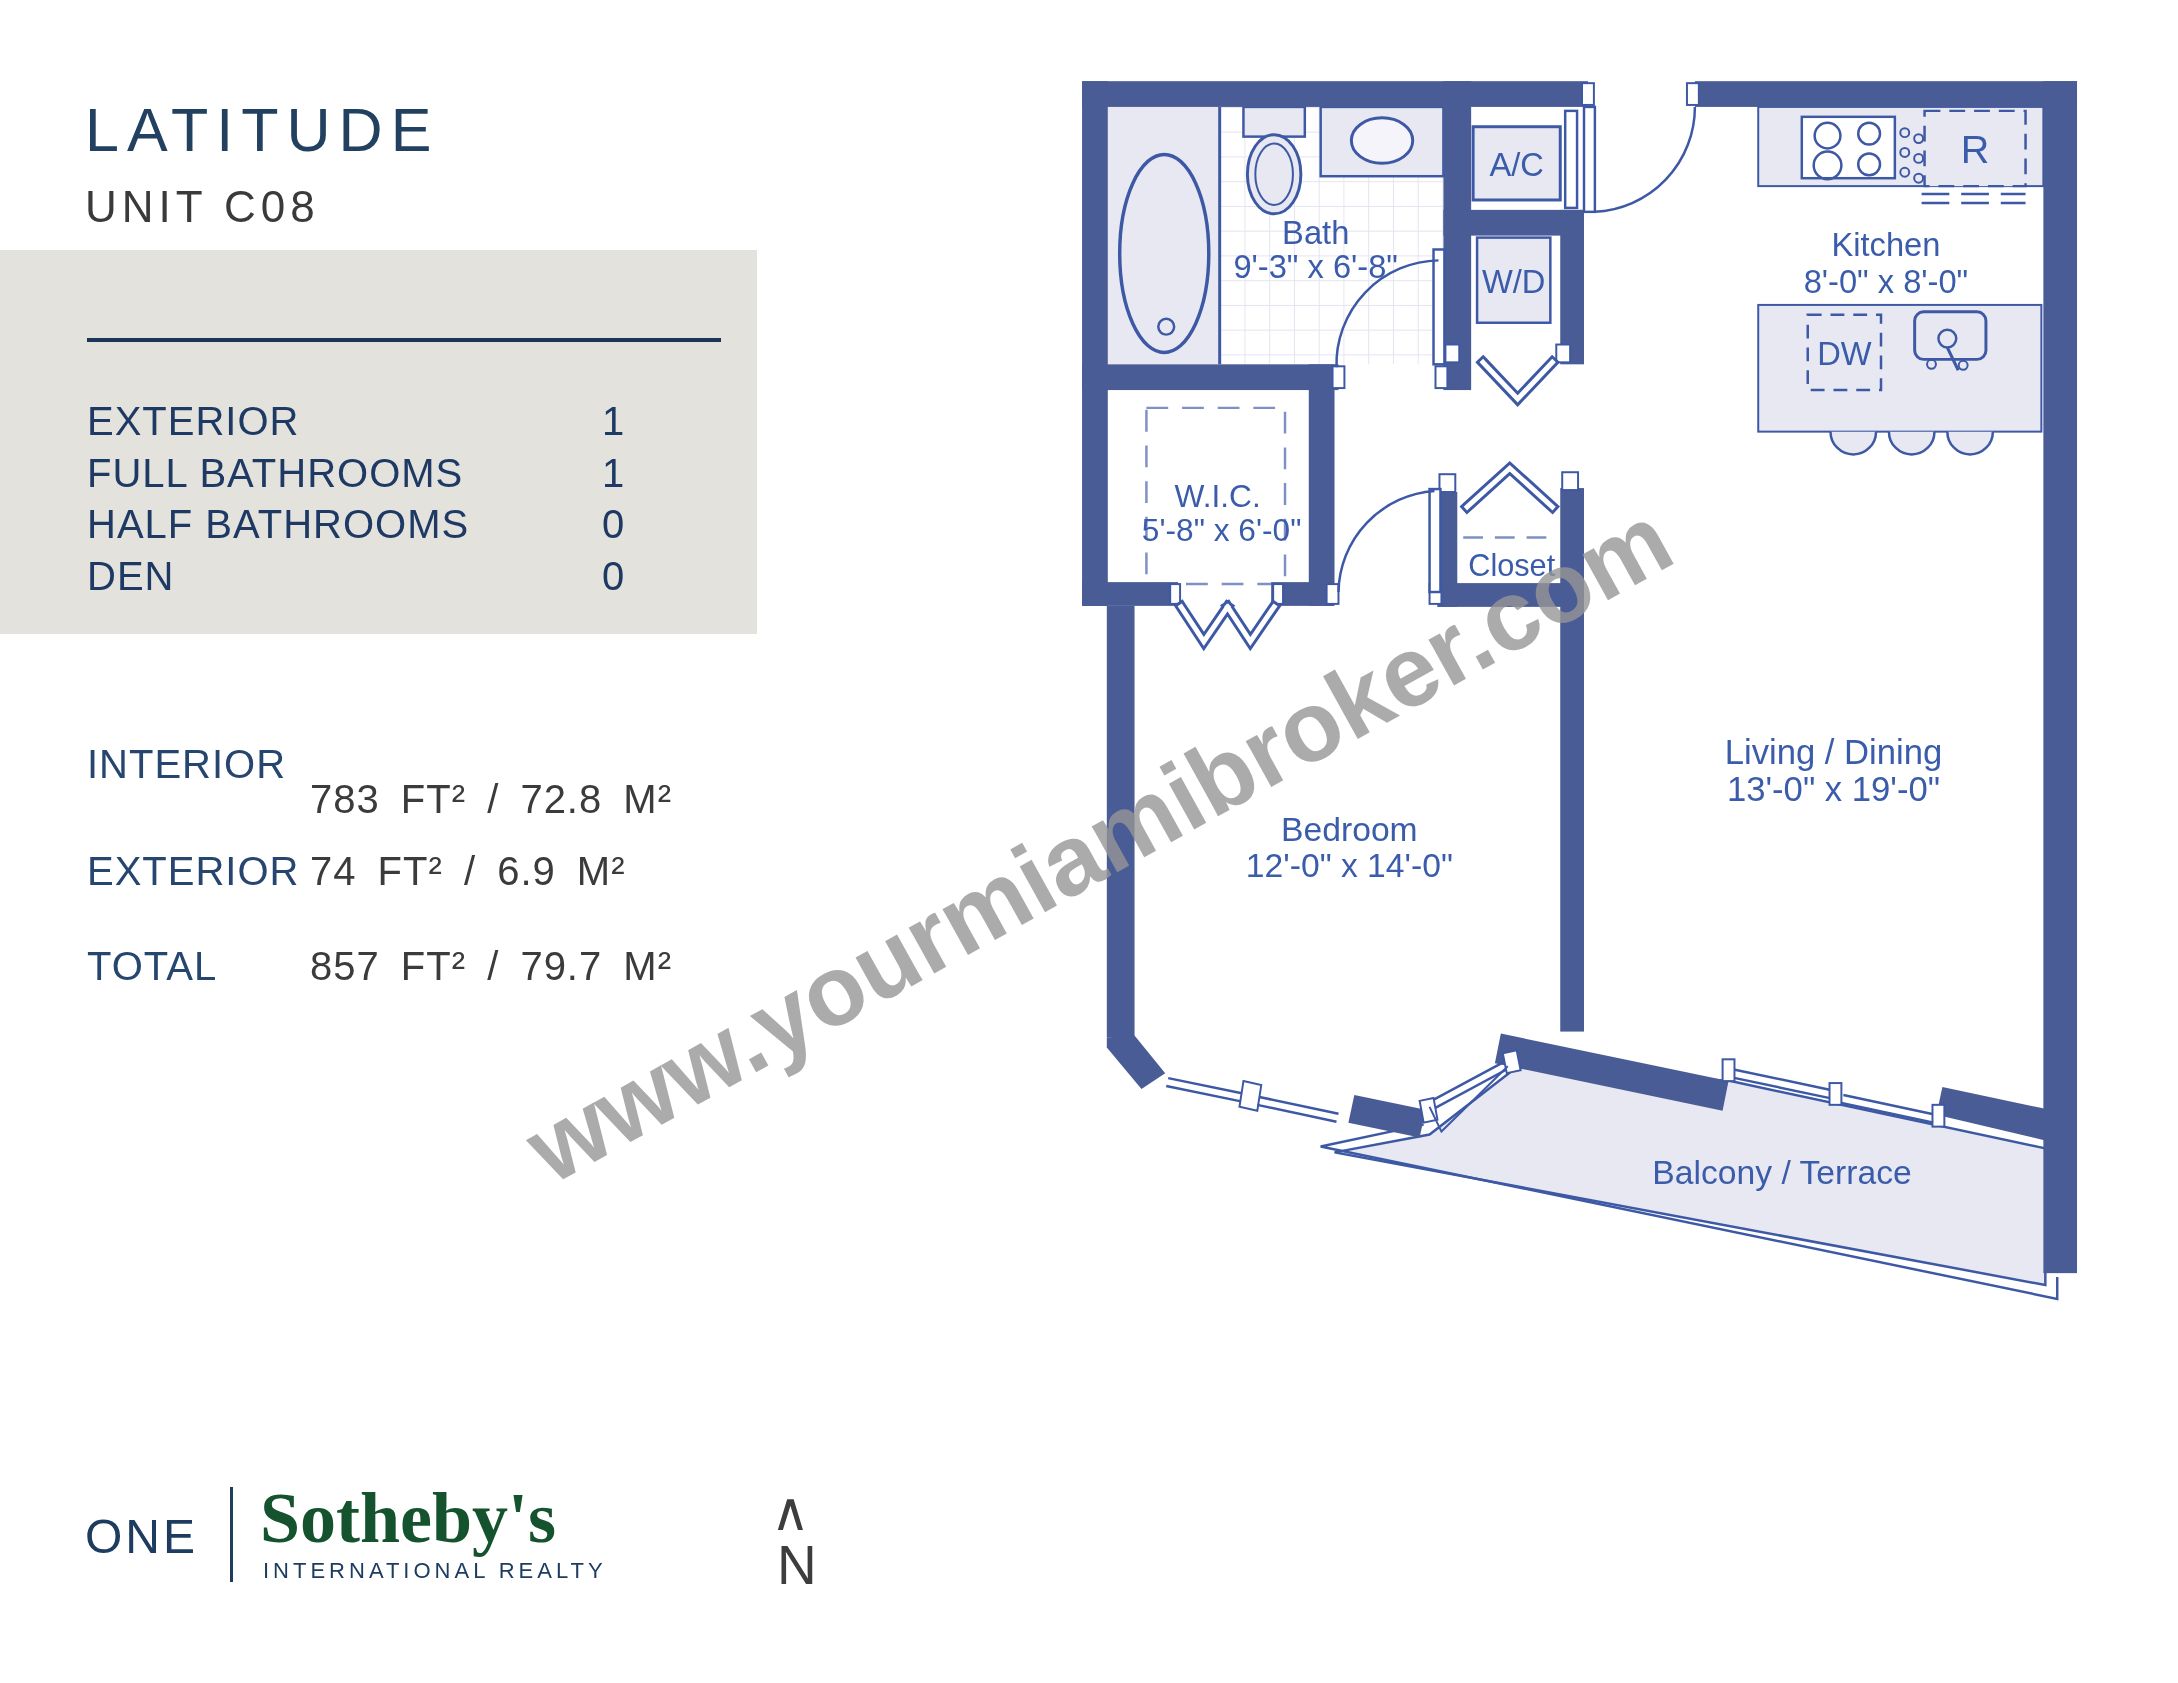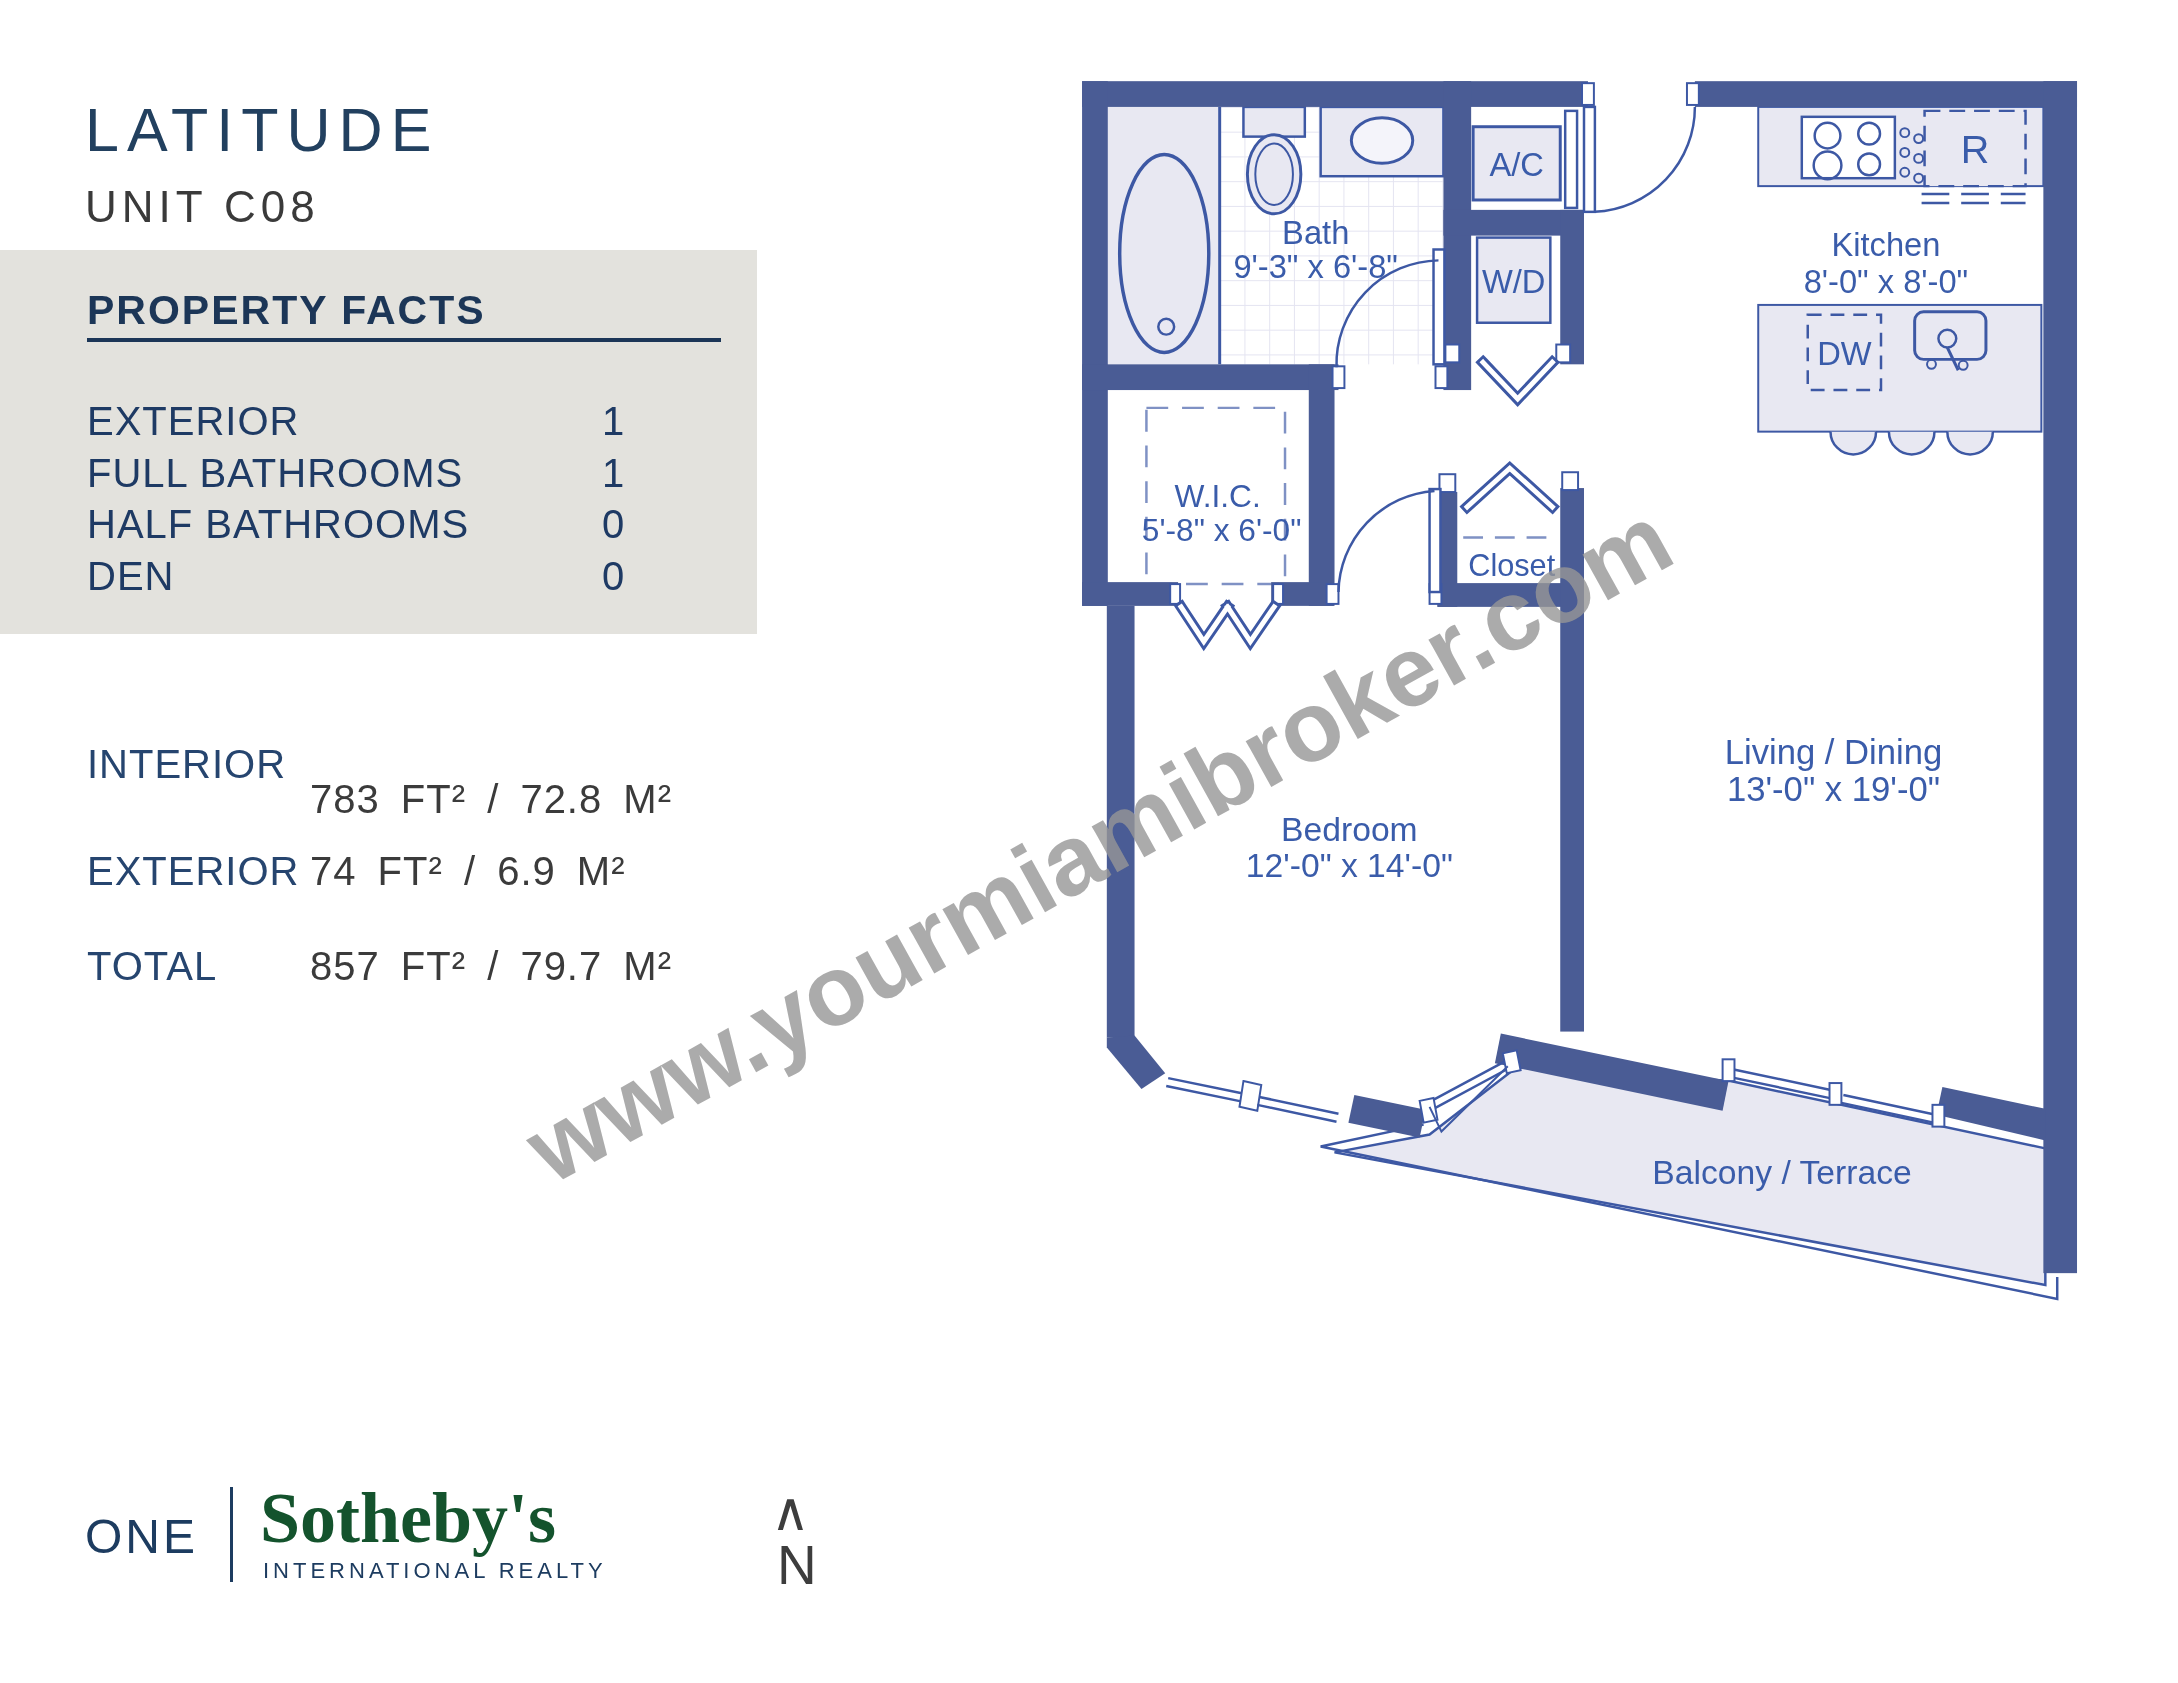--- a/index.html
+++ b/index.html
@@ -202,21 +202,20 @@
     <text class="plan-label" x="1800" y="1196" font-size="34">Balcony / Terrace</text>
   </g>
 </svg>
 
 <div class="abs watermark">www.yourmiamibroker.com</div>
 
 <div class="abs building-title">LATITUDE</div>
 <div class="abs unit-title">UNIT C08</div>
 
 <div class="abs facts-box">
-  <div class="abs facts-title" style="left:87px;top:37px;position:absolute;">PROPERTY FACTS</div>
   <div style="position:absolute;left:87px;top:88px;width:634px;height:4px;background:#1c3657;"></div>
   <div class="fact-row">
     <span class="fact-label" style="top:149px;">EXTERIOR</span>
     <span class="fact-value" style="top:149px;">1</span>
   </div>
   <div class="fact-row">
     <span class="fact-label" style="top:201px;">FULL BATHROOMS</span>
     <span class="fact-value" style="top:201px;">1</span>
   </div>
   <div class="fact-row">

